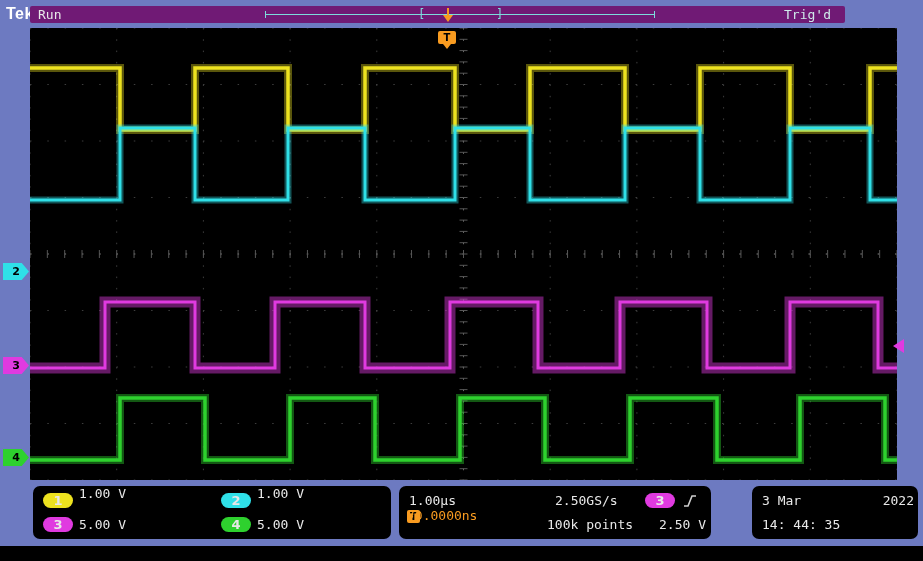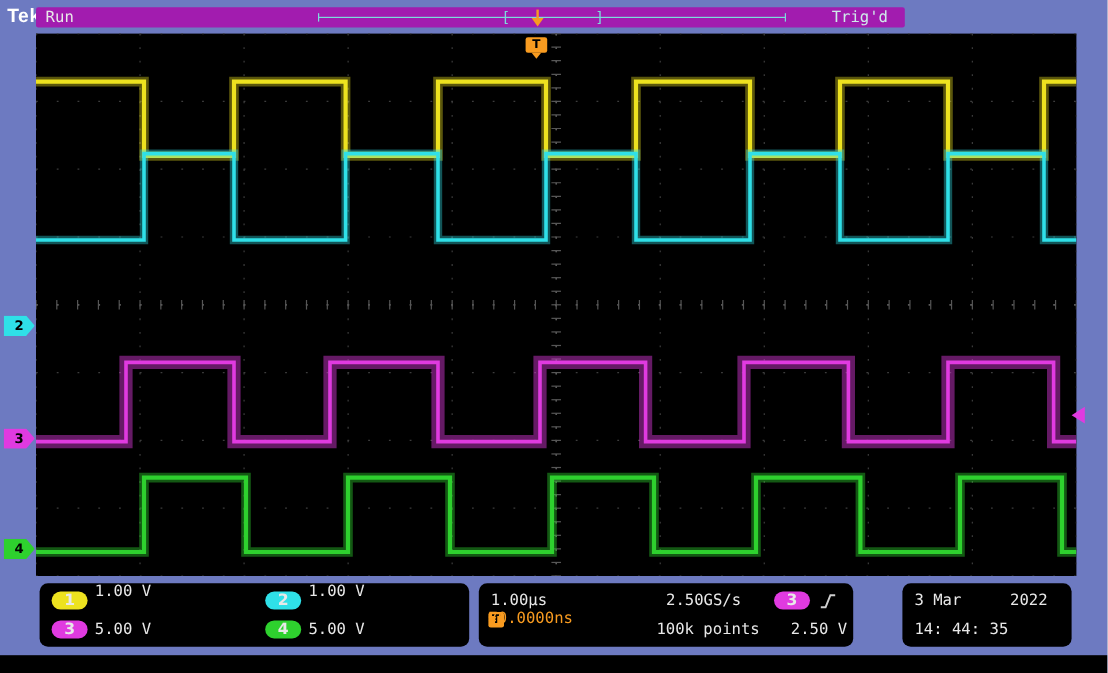--- a/index.html
+++ b/index.html
@@ -16,21 +16,21 @@
   .scope{
     position:relative;width:923px;height:561px;overflow:hidden;
     background:var(--bezel);
     font-family:"DejaVu Sans Mono", monospace;
   }
   
   .tek-logo{
     position:absolute;left:6px;top:5px;color:#fff;
     font:bold 16px "Liberation Sans", sans-serif;letter-spacing:.5px;
   }
-  .acq-strip{position:absolute;left:30px;top:6px;width:724px;height:17px;background:#a21caf;border-radius:2px;}
+  .acq-strip{position:absolute;left:30px;top:6px;width:815px;height:17px;background:#701a75;border-radius:2px;}
   .run-label{position:absolute;left:8px;top:1px;font-size:13px;color:var(--txt);}
   .trigd-label{position:absolute;right:14px;top:1px;font-size:13px;color:#cfeaea;}
   .rec-line{position:absolute;left:235px;top:8px;width:390px;height:1px;background:var(--acq-cyan);}
   .rec-tick{position:absolute;top:5px;width:1px;height:7px;background:var(--acq-cyan);}
   .rec-tick.l{left:235px;} .rec-tick.r{left:624px;}
   .bracket{position:absolute;top:1px;font-size:12px;color:var(--acq-cyan);}
   .bracket.bl{left:388px;} .bracket.br{left:466px;}
   .strip-trig-arrow{position:absolute;left:413px;top:9px;width:0;height:0;
     border-left:5px solid transparent;border-right:5px solid transparent;border-top:7px solid var(--orange);}
   .strip-trig-stem{position:absolute;left:417px;top:2px;width:2px;height:8px;background:var(--orange);}
@@ -56,21 +56,21 @@
   .ch-marker.m4{top:449px;background:var(--green);}
   .trig-level-arrow{
     position:absolute;left:893px;top:339px;width:0;height:0;z-index:4;
     border-top:7px solid transparent;border-bottom:7px solid transparent;border-right:11px solid var(--magenta);
   }
   
   .box{position:absolute;top:486px;height:53px;background:#000;border-radius:7px;}
   .box span{position:absolute;font-size:13px;color:var(--txt);white-space:pre;line-height:16px;}
   .box1{left:33px;width:358px;}
   .box2{left:399px;width:312px;}
-  .box3{left:752px;width:141px;}
+  .box3{left:752px;width:141px;padding-left:25px;}
   .badge{
     position:absolute;width:30px;height:15px;border-radius:8px;color:#000;
     font:bold 11px/15px "DejaVu Sans", sans-serif;text-align:center;
   }
   .bg1{background:var(--yellow);} .bg2{background:var(--cyan);}
   .bg3{background:var(--magenta);} .bg4{background:var(--green);}
   .t1{color:var(--yellow);} .t2{color:var(--cyan);} .t3{color:var(--magenta);} .t4{color:var(--green);}
   .r1{top:7px;} .r2{top:31px;}
   .hpos{position:absolute;left:8px;top:30px;display:flex;align-items:center;gap:1px;color:var(--orange);}
   .hpos .mini-t{
@@ -257,18 +257,18 @@
         <span class="glyph">→</span>
         <span class="glyph">▼</span>
         <span class="val">70.0000ns</span>
     </div>
     <span class="r2" style="left:148px">100k points</span>
     <span class="r2" style="left:260px">2.50 V</span>
   </div>
 
   <div class="box box3">
     <span class="r1" style="left:10px">3 Mar</span>
-    <span class="r1" style="right:20px">2022</span>
+    <span class="r1" style="right:4px">2022</span>
     <span class="r2" style="left:10px">14: 44: 35</span>
   </div>
 
   <div class="bottom-strip"></div>
 </div>
 
 </body></html>

